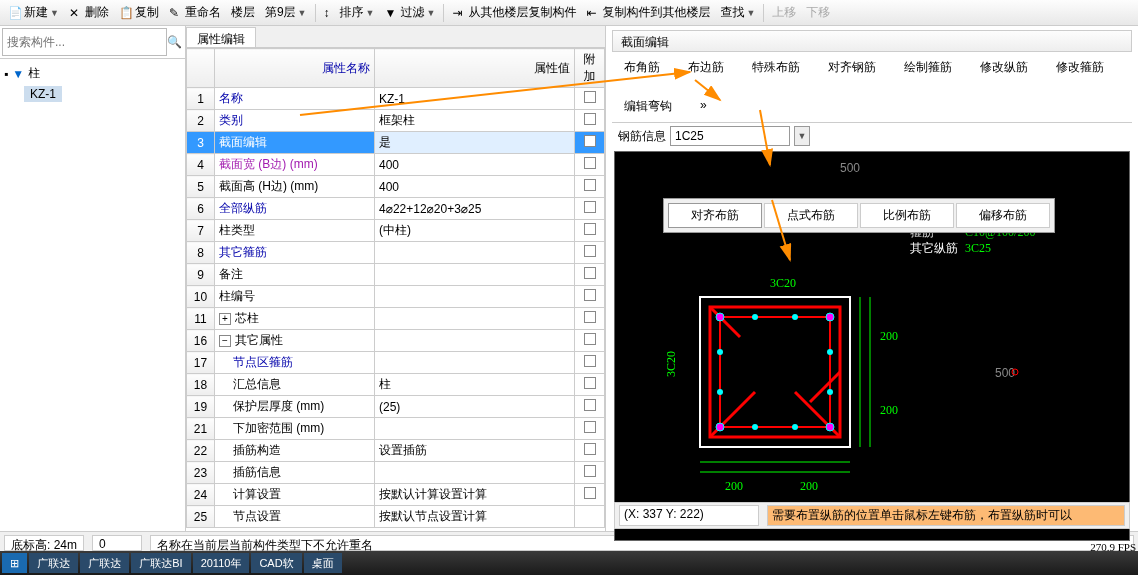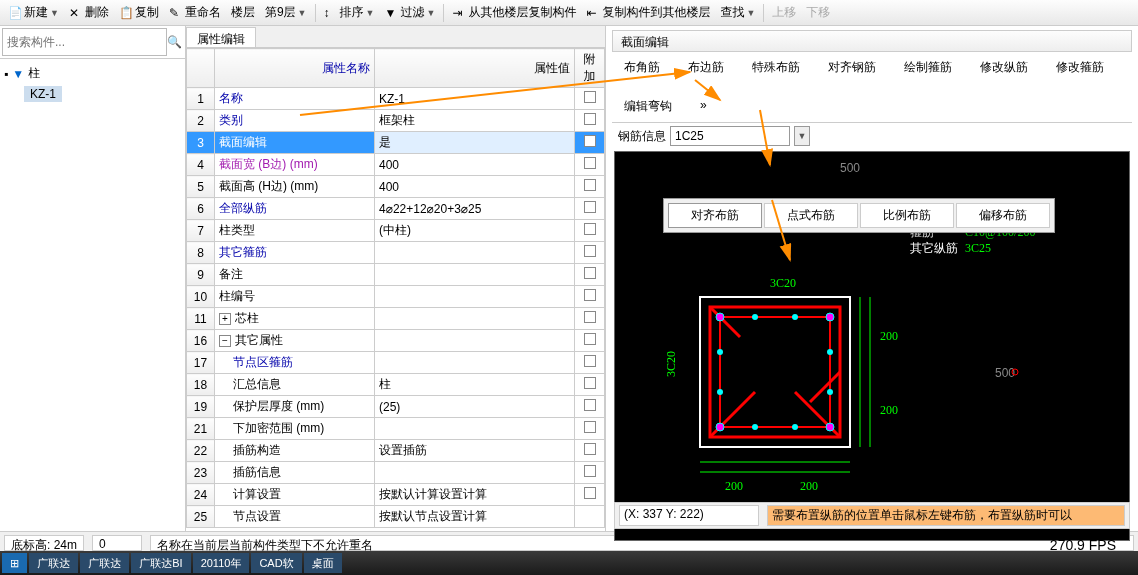--- a/index.html
+++ b/index.html
@@ -44,21 +44,21 @@
 .drop-btn{width:16px;height:20px;border:1px solid #999;background:#eee;display:flex;align-items:center;justify-content:center}
 .canvas{margin:2px 8px;background:#000;height:390px;position:relative;border:1px solid #666}
 .popup{position:absolute;top:46px;left:48px;background:#f0f0f0;border:1px solid #999;display:flex;padding:4px;gap:2px;z-index:5;box-shadow:2px 2px 4px rgba(0,0,0,0.3)}
 .popup-btn{padding:3px 22px;border:1px solid #ccc;background:#fff;cursor:pointer}
 .popup-btn.active{background:#fff;border:1px solid #999}
 .status-row{position:absolute;bottom:2px;left:8px;right:8px;display:flex;gap:8px;background:#f0f0f0;padding:2px 4px;border:1px solid #ccc}
 .status-coord{width:140px;border:1px solid #ccc;padding:1px 4px;background:#fff}
 .status-msg{flex:1;border:1px solid #ccc;padding:1px 4px;background:#fdba74}
 .bottom-bar{height:20px;background:#f0f0f0;border-top:1px solid #ccc;display:flex;align-items:flex-end;padding:0 4px;gap:8px}
 .bb-cell{border:1px solid #ccc;padding:1px 6px;background:#fff;height:16px}
-.fps{position:absolute;right:22px;bottom:22px;font-family:Liberation Sans, sans-serif;font-size:14px}
+.fps{position:absolute;right:2px;bottom:22px;font-family:Liberation Serif, serif;font-size:11px}
 .taskbar{height:24px;background:linear-gradient(#3a3a3a,#1a1a1a);display:flex;align-items:center;gap:2px;padding:0 2px}
 .task-item{height:20px;background:#2a4a6a;color:#fff;padding:2px 8px;font-size:11px;display:flex;align-items:center;gap:3px}
 .arrow{position:absolute;pointer-events:none;z-index:10}
 .chk{width:12px;height:12px;border:1px solid #888;display:inline-block;background:#fff}
 svg.sec-svg{position:absolute;top:0;left:0}
 .grn{fill:#0f0;font-family:SimSun}
 .wht{fill:#fff;font-family:SimSun}
 </style>
 </head>
 <body>

